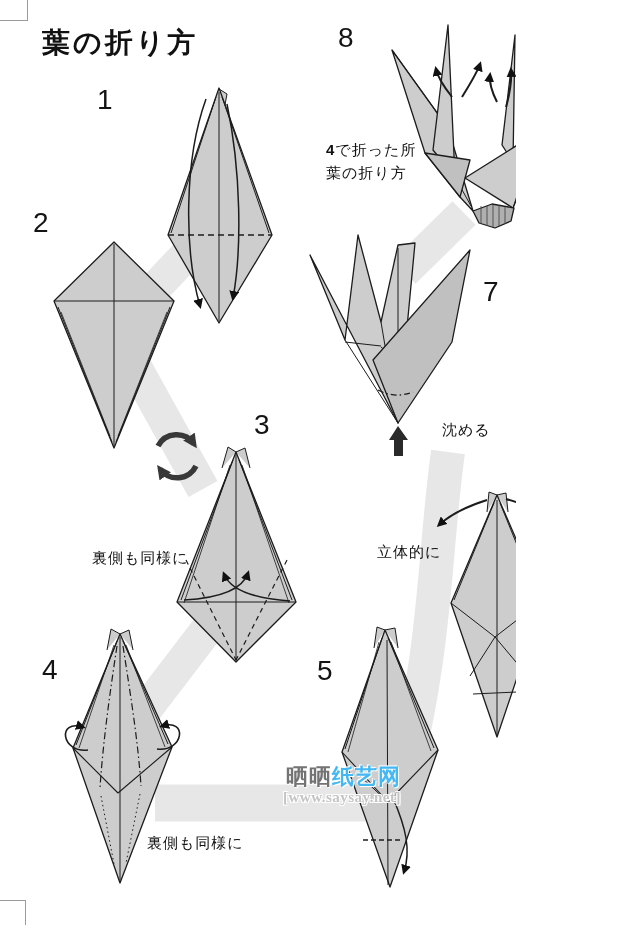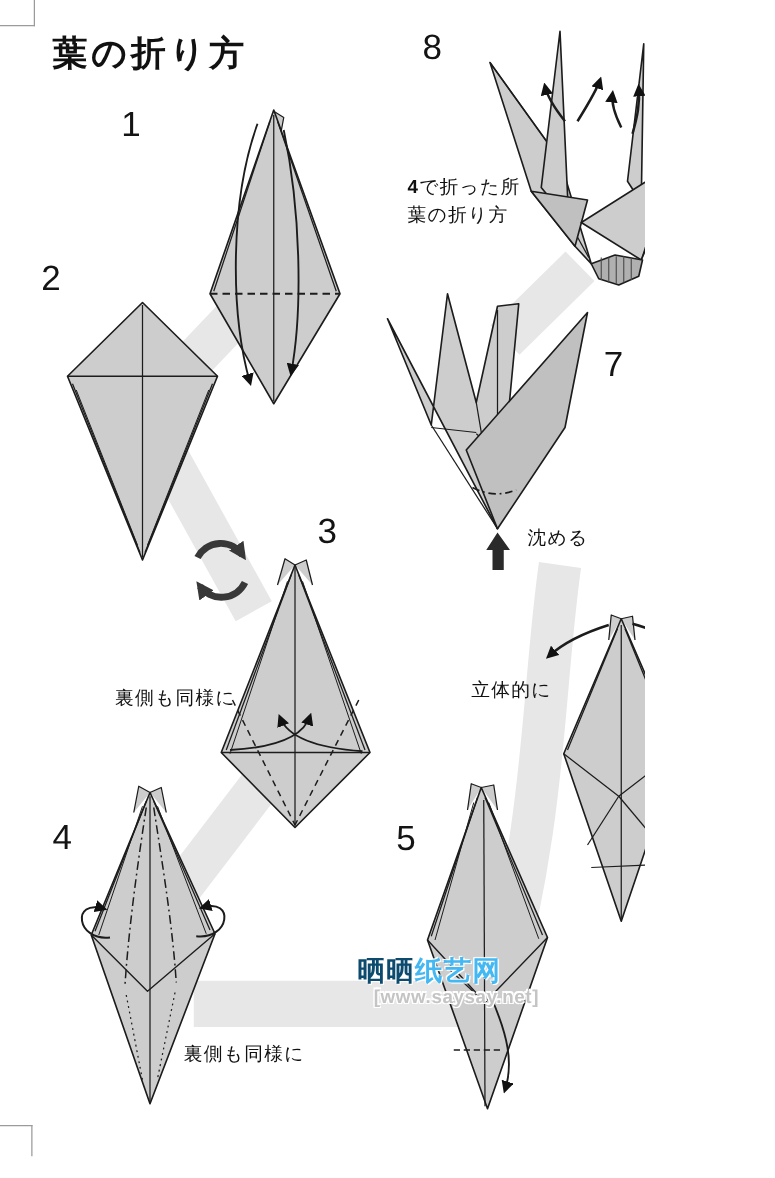--- a/index.html
+++ b/index.html
@@ -185,24 +185,24 @@
   <div class="abs step-num" style="left:254px;top:409px;">3</div>
   <div class="abs step-num" style="left:42px;top:654px;">4</div>
   <div class="abs step-num" style="left:317px;top:655px;">5</div>
   <div class="abs step-num" style="left:520px;top:459px;">6</div>
   <div class="abs step-num" style="left:483px;top:276px;">7</div>
   <div class="abs step-num" style="left:338px;top:22px;">8</div>
 
   <div class="abs note" style="left:92px;top:549px;">裏側も同様に</div>
   <div class="abs note" style="left:147px;top:834px;">裏側も同様に</div>
   <div class="abs note" style="left:377px;top:543px;">立体的に</div>
-  <div class="abs note" style="left:422px;top:421px;">沈める</div>
+  <div class="abs note" style="left:442px;top:421px;">沈める</div>
   <div class="abs note note-multiline" style="left:326px;top:110px;margin-top:28px;">
     <b>4</b><span>で折った所</span><br>
     <span>葉の折り方</span>
   </div>
 
   <div class="abs watermark-name" style="left:286px;top:762px;z-index:5;">
-    <span style="color:#0c4a6e;">晒晒</span><span style="color:#44b8f3;">纸艺网</span>
+    <span style="color:#737373;">晒晒</span><span style="color:#44b8f3;">纸艺网</span>
   </div>
-  <div class="abs watermark-url" style="left:299px;top:789px;z-index:5;">[www.saysay.net]</div>
+  <div class="abs watermark-url" style="left:283px;top:789px;z-index:5;font-family:Liberation Serif, serif;">[www.saysay.net]</div>
 
 </div>
 
 </body></html>

